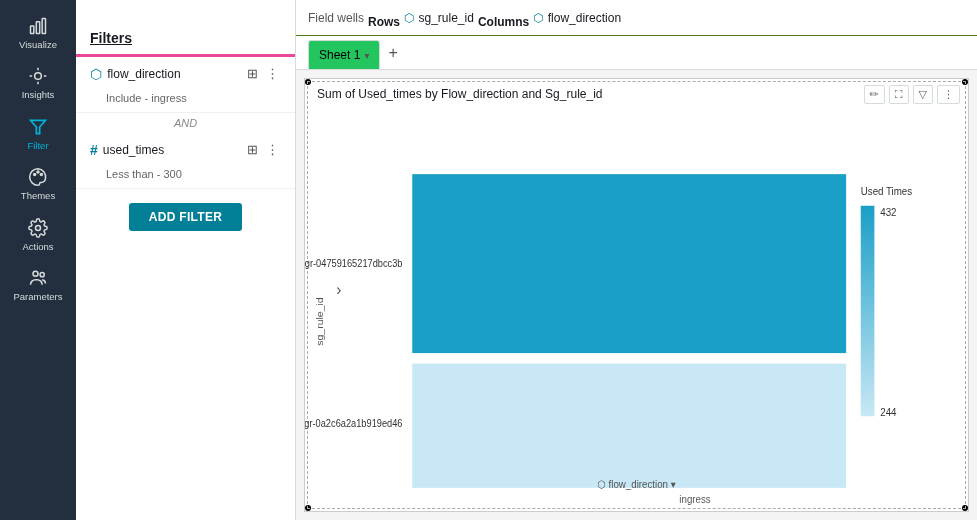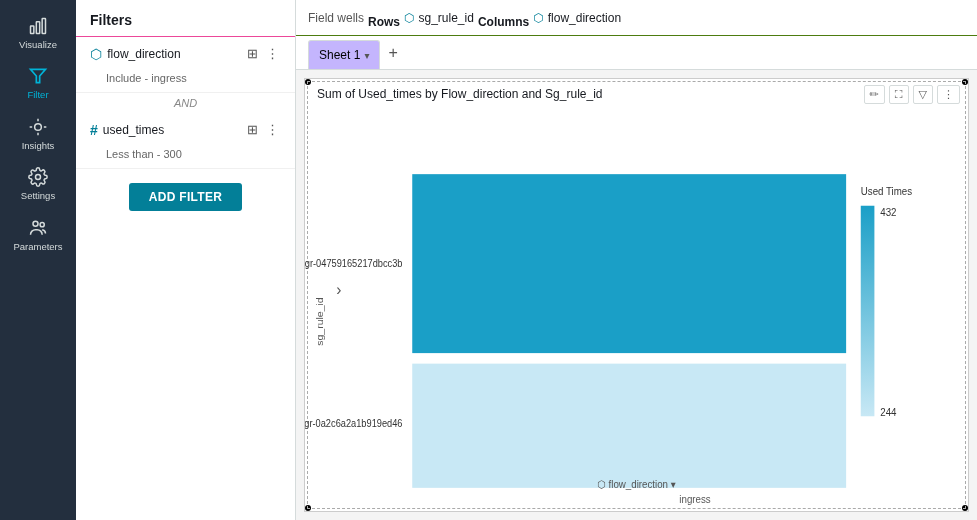--- a/index.html
+++ b/index.html
@@ -50,25 +50,26 @@
     
     .filters-panel {
       width: 220px;
       background: #ffffff;
       border-right: 1px solid #d5dbdb;
       display: flex;
       flex-direction: column;
       flex-shrink: 0;
     }
     .filters-header {
-      padding: 12px 14px 8px;
+      padding: 30px 14px 8px;
       font-size: 14px;
       font-weight: 600;
       color: #16191f;
-      border-bottom: 1px solid #ec4899;
+      border-bottom: 3px solid #ec4899;
+      text-decoration: underline;
     }
     .filter-item {
       padding: 8px 14px;
       border-bottom: 1px solid #f0f0f0;
     }
     .filter-item-header {
       display: flex;
       align-items: center;
       justify-content: space-between;
     }
@@ -176,21 +177,21 @@
       border-bottom: none;
       background: #f0f0f0;
       font-size: 12px;
       cursor: pointer;
       border-radius: 3px 3px 0 0;
       border: 1px solid #d5dbdb;
       border-bottom: none;
       margin-top: 4px;
     }
     .sheet-tab.active {
-      background: #c4b5fd;
+      background: #22c55e;
       border-color: #d5dbdb;
       border-bottom-color: #ffffff;
     }
     .sheet-tab-chevron {
       font-size: 10px;
       color: #555;
     }
     .add-sheet-btn {
       background: none;
       border: none;
@@ -256,47 +257,56 @@
 
   <div class="sidebar-item">
     <svg viewBox="0 0 24 24" fill="none" stroke="currentColor" stroke-width="1.8">
       <rect x="3" y="12" width="4" height="9" rx="0.5"></rect>
       <rect x="10" y="7" width="4" height="14" rx="0.5"></rect>
       <rect x="17" y="3" width="4" height="18" rx="0.5"></rect>
     </svg>
     <span class="sidebar-item-label">Visualize</span>
   </div>
 
-  <div class="sidebar-item active">
-    <svg viewBox="0 0 24 24" fill="none" stroke="#00b4d8" stroke-width="2">
-      <polygon points="3,4 21,4 14,12 14,20 10,20 10,12"></polygon>
-    </svg>
-    <span class="sidebar-item-label" style="color:#00b4d8;">Filter</span>
-  </div>
-
   <div class="sidebar-item">
     <svg viewBox="0 0 24 24" fill="none" stroke="currentColor" stroke-width="1.8">
       <circle cx="12" cy="12" r="4"></circle>
       <line x1="12" y1="2" x2="12" y2="5"></line>
       <line x1="12" y1="19" x2="12" y2="22"></line>
       <line x1="2" y1="12" x2="5" y2="12"></line>
       <line x1="19" y1="12" x2="22" y2="12"></line>
     </svg>
     <span class="sidebar-item-label">Insights</span>
   </div>
 
-
-
+  <div class="sidebar-item active">
+    <svg viewBox="0 0 24 24" fill="none" stroke="#00b4d8" stroke-width="2">
+      <polygon points="3,4 21,4 14,12 14,20 10,20 10,12"></polygon>
+    </svg>
+    <span class="sidebar-item-label" style="color:#00b4d8;">Filter</span>
+  </div>
+
+
+
+  <div class="sidebar-item">
+    <svg viewBox="0 0 24 24" fill="none" stroke="currentColor" stroke-width="1.8">
+      <path d="M12 2a10 10 0 0 0 0 20c1.1 0 2-.9 2-2v-.5c0-.6.4-1 1-1h1a5 5 0 0 0 5-5A10 10 0 0 0 12 2z"></path>
+      <circle cx="8" cy="9" r="1.2" fill="currentColor"></circle>
+      <circle cx="12" cy="6" r="1.2" fill="currentColor"></circle>
+      <circle cx="16" cy="9" r="1.2" fill="currentColor"></circle>
+    </svg>
+    <span class="sidebar-item-label">Themes</span>
+  </div>
 
   <div class="sidebar-item">
     <svg viewBox="0 0 24 24" fill="none" stroke="currentColor" stroke-width="1.8">
       <circle cx="12" cy="12" r="3"></circle>
       <path d="M19.4 15a1.65 1.65 0 0 0 .33 1.82l.06.06a2 2 0 0 1-2.83 2.83l-.06-.06a1.65 1.65 0 0 0-1.82-.33 1.65 1.65 0 0 0-1 1.51V21a2 2 0 0 1-4 0v-.09A1.65 1.65 0 0 0 9 19.4a1.65 1.65 0 0 0-1.82.33l-.06.06a2 2 0 0 1-2.83-2.83l.06-.06A1.65 1.65 0 0 0 4.68 15a1.65 1.65 0 0 0-1.51-1H3a2 2 0 0 1 0-4h.09A1.65 1.65 0 0 0 4.6 9a1.65 1.65 0 0 0-.33-1.82l-.06-.06a2 2 0 0 1 2.83-2.83l.06.06A1.65 1.65 0 0 0 9 4.68a1.65 1.65 0 0 0 1-1.51V3a2 2 0 0 1 4 0v.09a1.65 1.65 0 0 0 1 1.51 1.65 1.65 0 0 0 1.82-.33l.06-.06a2 2 0 0 1 2.83 2.83l-.06.06A1.65 1.65 0 0 0 19.4 9a1.65 1.65 0 0 0 1.51 1H21a2 2 0 0 1 0 4h-.09a1.65 1.65 0 0 0-1.51 1z"></path>
     </svg>
-    <span class="sidebar-item-label">Settings</span>
+    <span class="sidebar-item-label">Actions</span>
   </div>
 
   <div class="sidebar-item">
     <svg viewBox="0 0 24 24" fill="none" stroke="currentColor" stroke-width="1.8">
       <circle cx="9" cy="7" r="3"></circle>
       <circle cx="17" cy="8" r="2.5"></circle>
       <path d="M3 20c0-3.3 2.7-6 6-6h2c3.3 0 6 2.7 6 6"></path>
       <path d="M17 14c2.2.4 4 2.1 4 4.5"></path>
     </svg>
     <span class="sidebar-item-label">Parameters</span>

